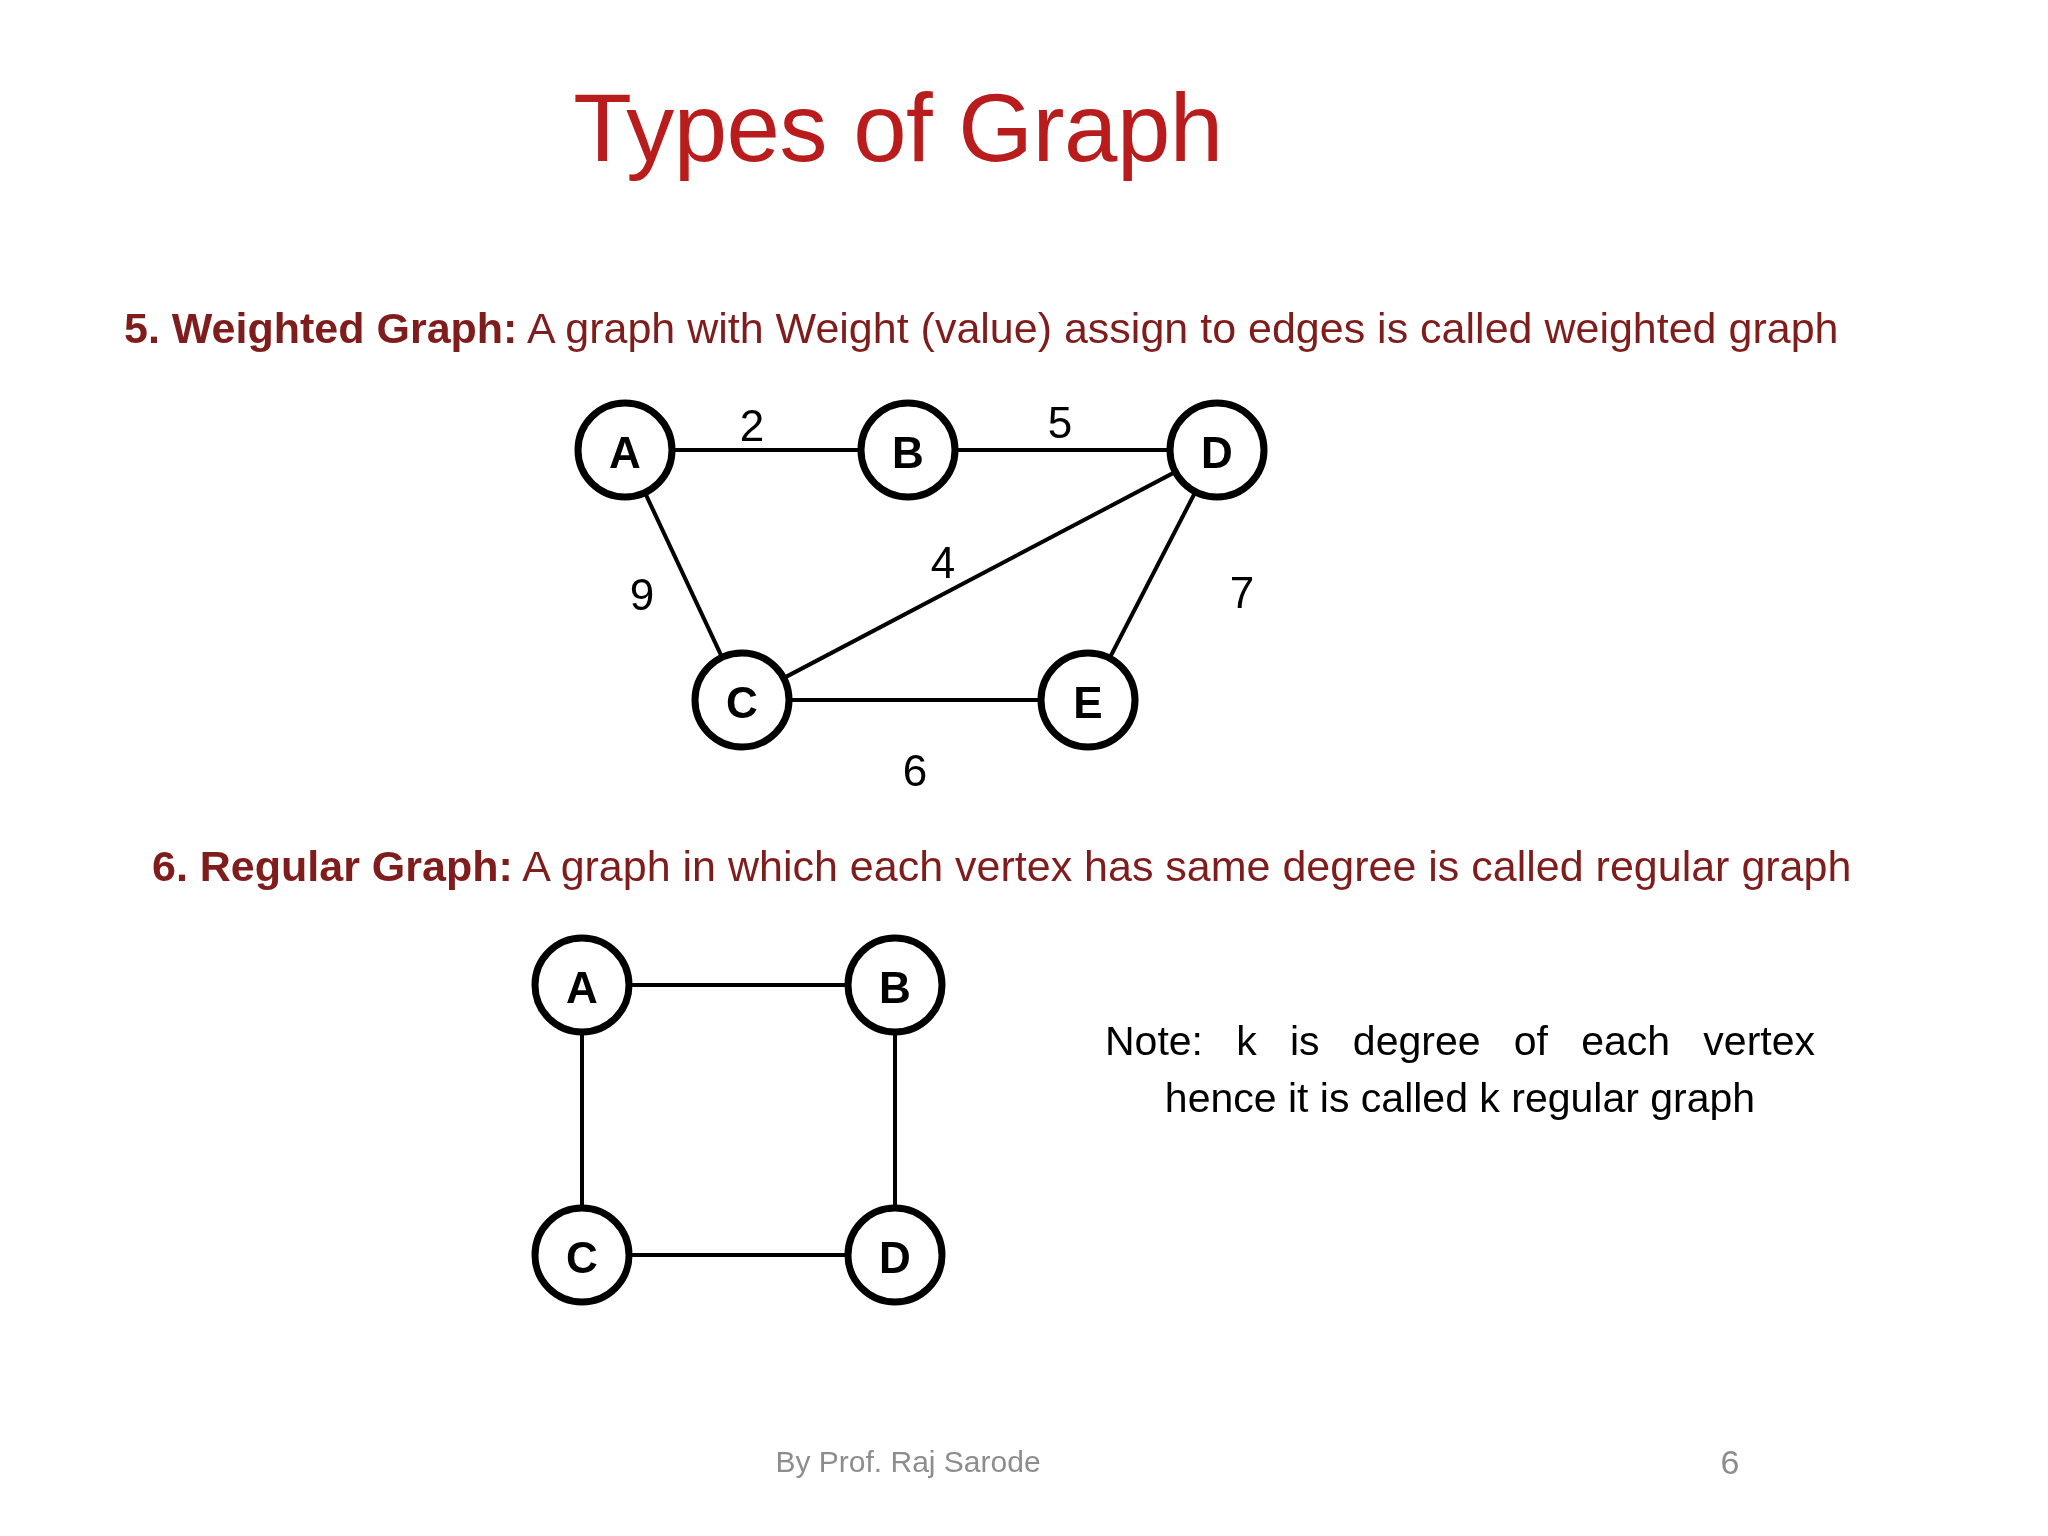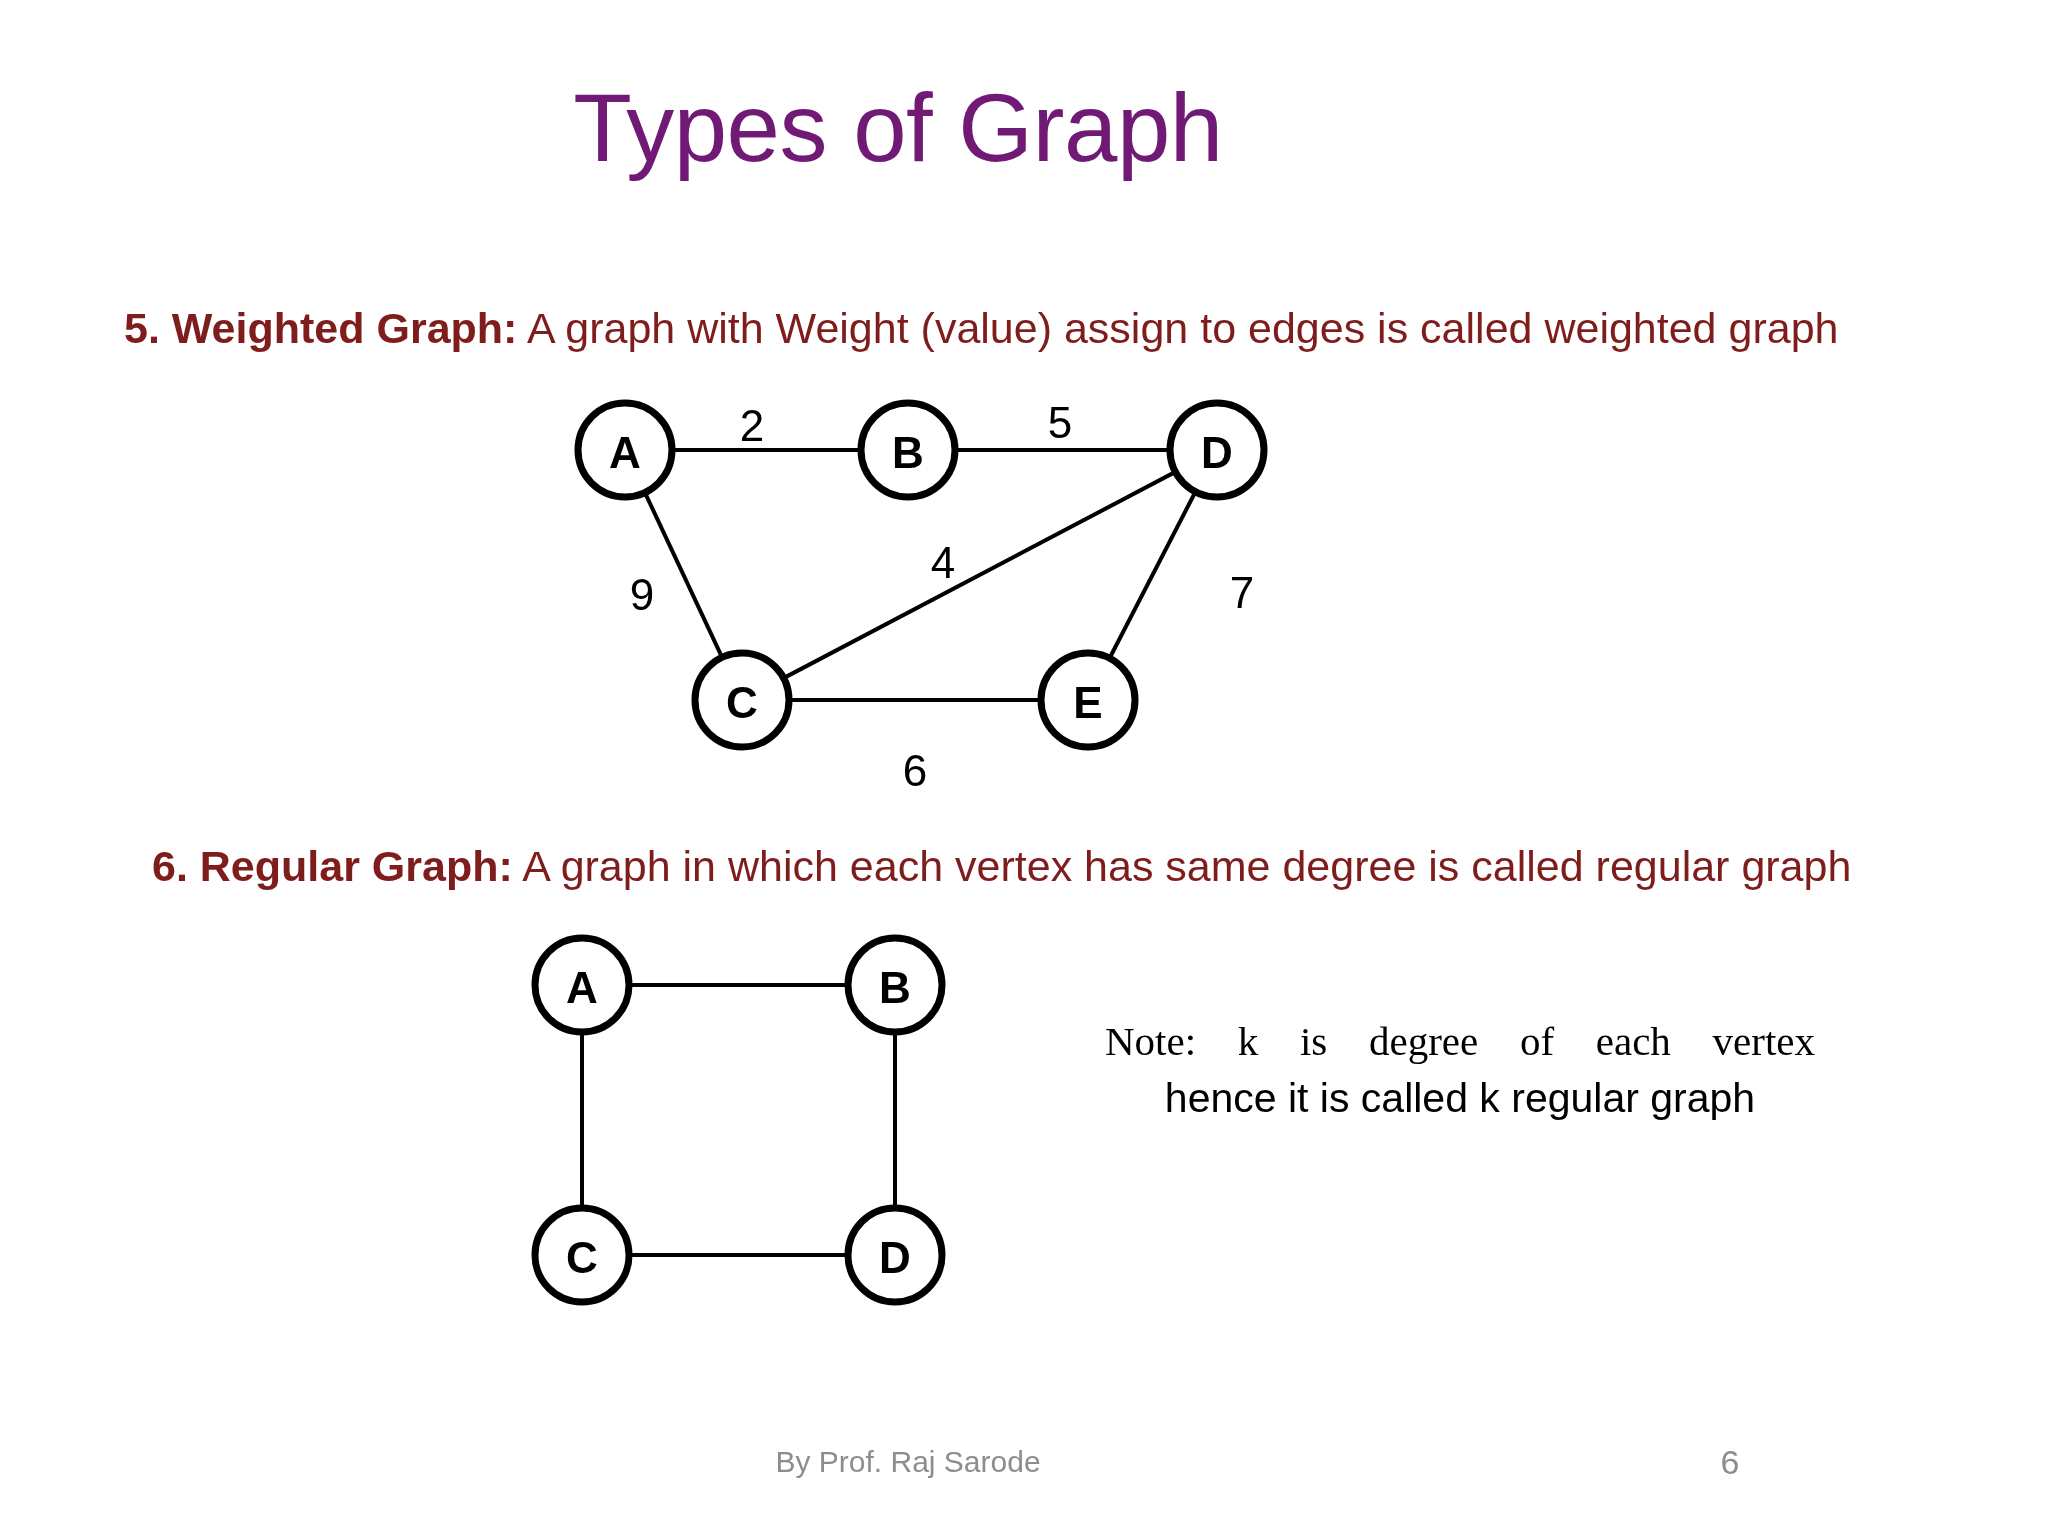--- a/index.html
+++ b/index.html
@@ -24,21 +24,21 @@
   .slide-title {
     position: absolute;
     top: 78px;
     left: 0;
     width: 1796px;
     text-align: center;
     font-size: 96px;
     font-weight: 400;
     line-height: 1.05;
     letter-spacing: -0.5px;
-    color: #701a75;
+    color: #b91c1c;
     white-space: nowrap;
   }
   
   .para {
     position: absolute;
     font-size: 43px;
     line-height: 1.25;
     color: #7f1d1d;
     white-space: nowrap;
   }
@@ -60,21 +60,20 @@
     top: 1013px;
     width: 710px;
     font-size: 41px;
     line-height: 1.38;
     color: #000000;
     text-align: justify;
   }
   .note-line1 {
     text-align: justify;
     text-align-last: justify;
-    font-family: Liberation Serif, serif;
   }
   .note-line2 {
     text-align: center;
   }
   
   .diagram {
     position: absolute;
   }
   #weighted-diagram {
     left: 520px;

